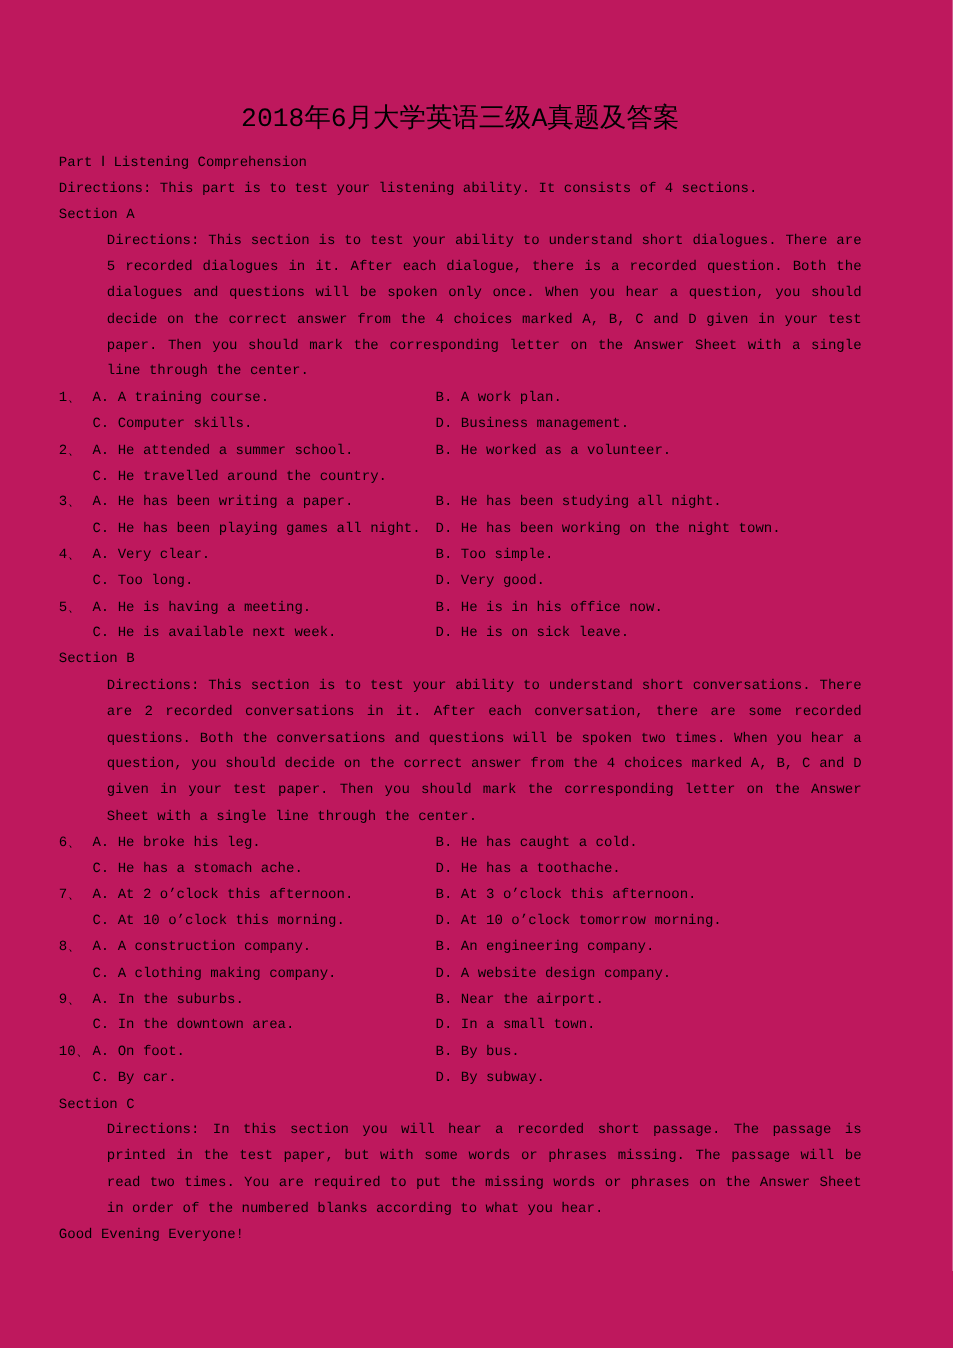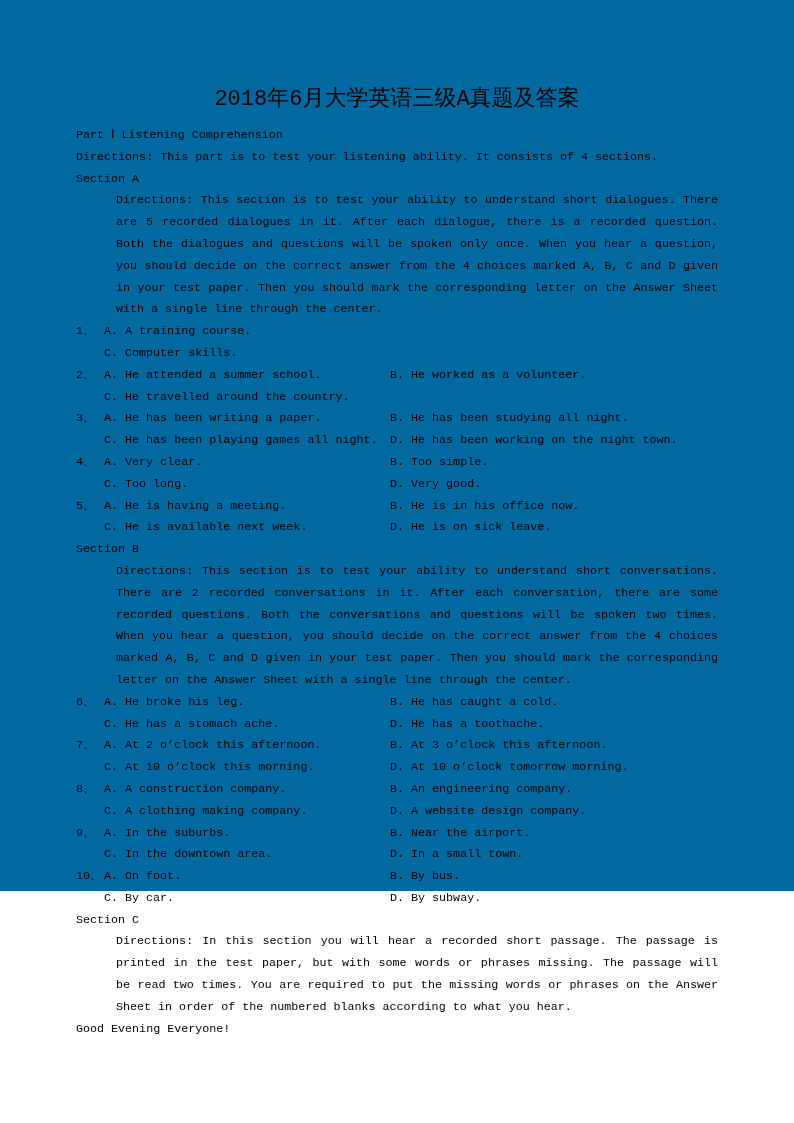--- a/index.html
+++ b/index.html
@@ -7,23 +7,23 @@
     width: 794px;
     height: 1123px;
     color: #000000;
     font-family: "Liberation Mono", "DejaVu Sans Mono", monospace;
     font-size: 11.7px;
     overflow: hidden;
   }
   .page {
     box-sizing: border-box;
     width: 794px;
-    height: 891px;
-    padding: 85px 76px 0 76px;
-    background: #0369a1;
+    height: 1123px;
+    padding: 85px 76px 0 49px;
+    background: #be185d;
   }
   .doc-title {
     text-align: center;
     font-size: 22px;
     line-height: 30px;
     margin-bottom: 10px;
     white-space: nowrap;
   }
   .line {
     line-height: 21.8px;
@@ -63,24 +63,26 @@
   <div class="line">Part Ⅰ Listening Comprehension</div>
   <div class="line">Directions: This part is to test your listening ability. It consists of 4 sections.</div>
 
   <div class="line">Section A</div>
   <div class="para">Directions: This section is to test your ability to understand short dialogues. There are 5 recorded dialogues in it. After each dialogue, there is a recorded question. Both the dialogues and questions will be spoken only once. When you hear a question, you should decide on the correct answer from the 4 choices marked A, B, C and D given in your test paper. Then you should mark the corresponding letter on the Answer Sheet with a single line through the center.</div>
 
   <div class="question">
     <div class="q-row">
       <span class="q-num">1、</span>
       <span class="opt-left">A. A training course.</span>
+      <span class="opt-right">B. A work plan.</span>
     </div>
     <div class="q-row">
       <span class="q-num"></span>
       <span class="opt-left">C. Computer skills.</span>
+      <span class="opt-right">D. Business management.</span>
     </div>
   </div>
 
   <div class="question">
     <div class="q-row">
       <span class="q-num">2、</span>
       <span class="opt-left">A. He attended a summer school.</span>
       <span class="opt-right">B. He worked as a volunteer.</span>
     </div>
     <div class="q-row">

